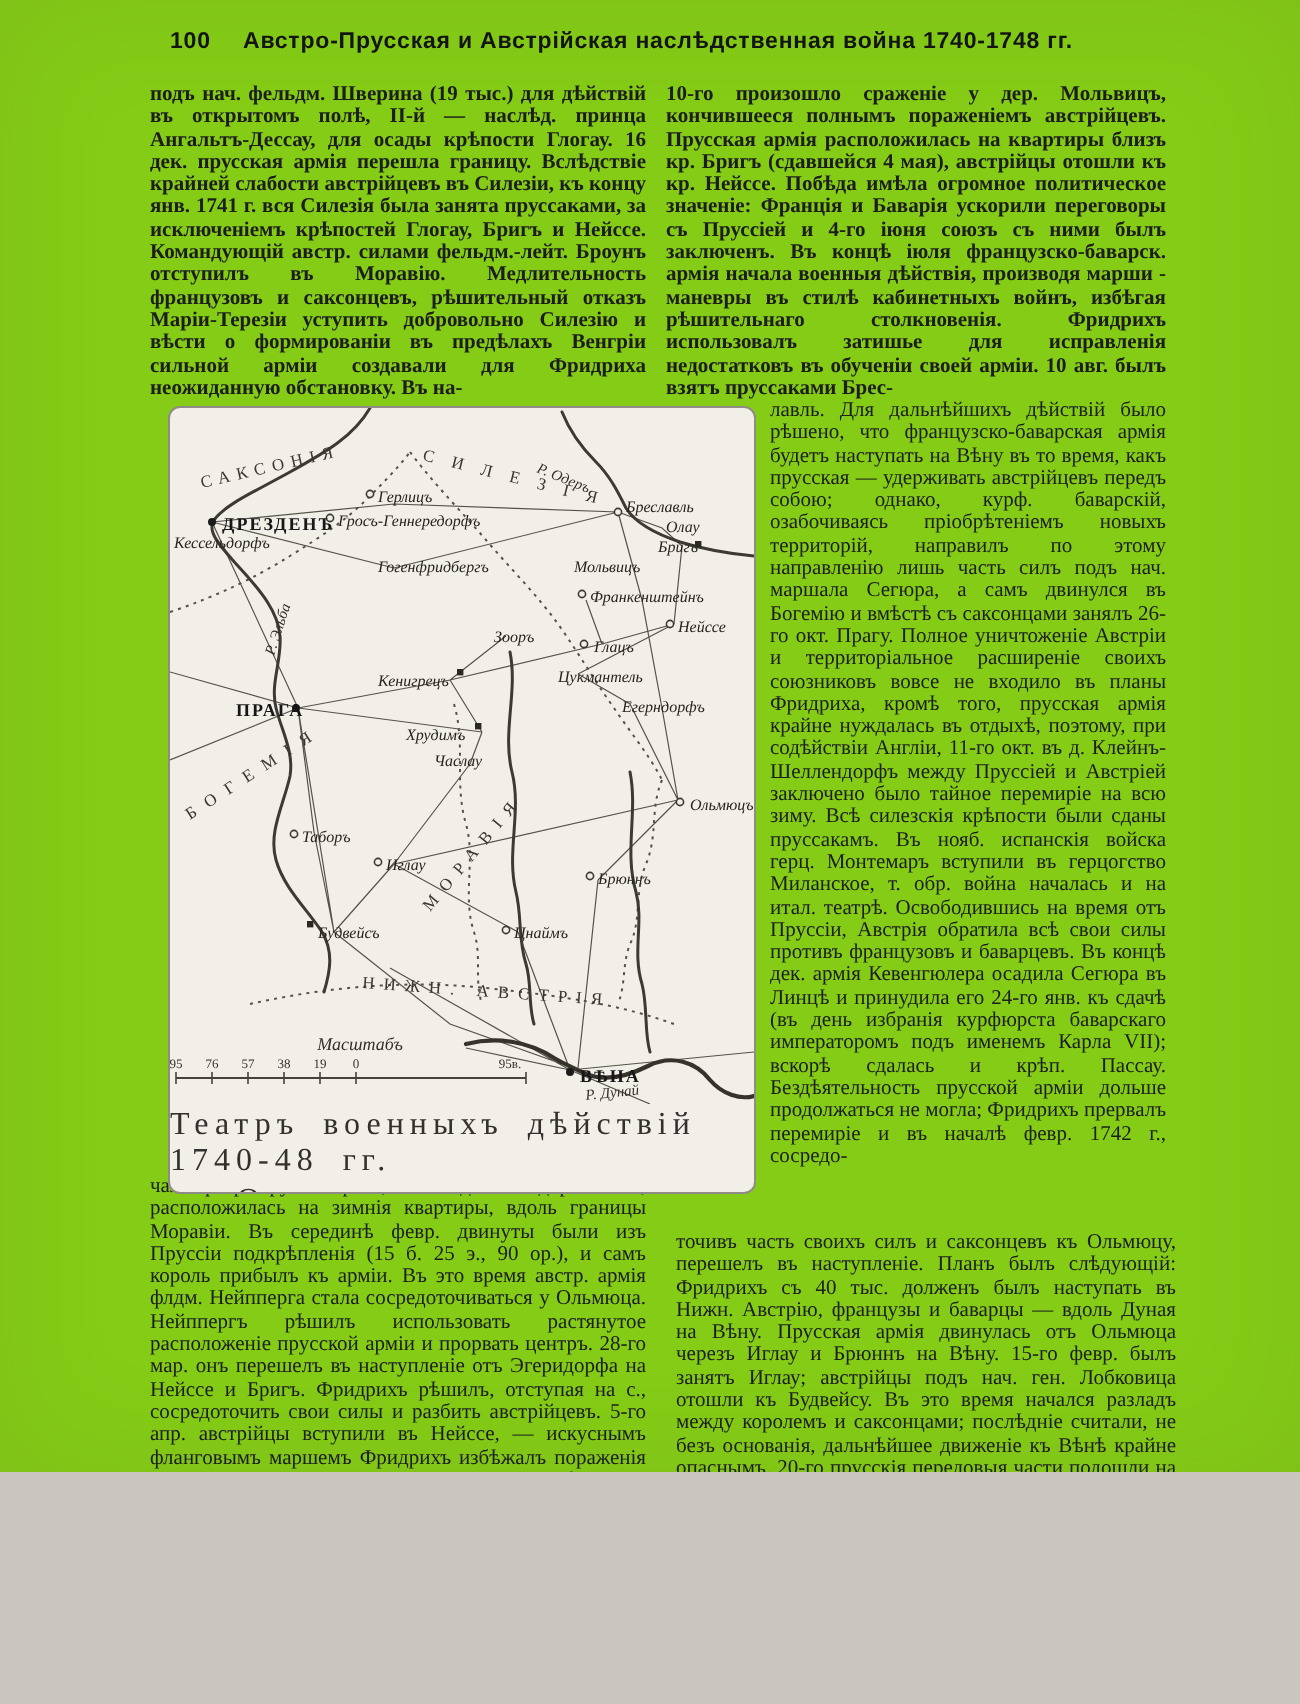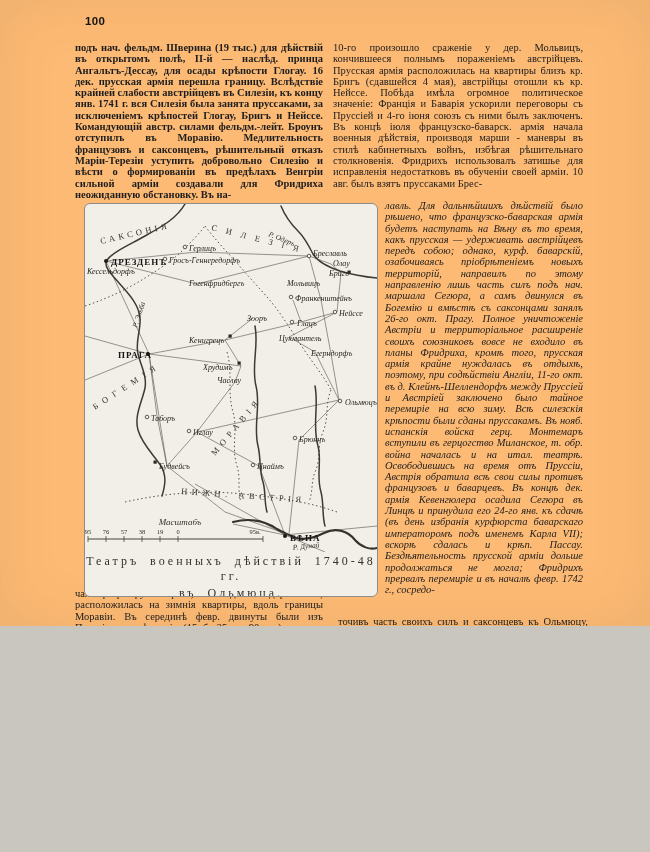--- a/index.html
+++ b/index.html
@@ -1,47 +1,47 @@
 <!DOCTYPE html>
 <html><head>
 <meta charset="utf-8">
 <style>
   html,body{margin:0;padding:0;background:#c9c6bf;}
   .page{
-    position:relative;width:650px;height:626px;margin:0 auto;
-    background:#fdba74;
+    position:relative;width:650px;height:736px;margin:0 auto;
+    background:#84cc16;
     box-shadow:inset 0 0 60px rgba(90,80,60,0.10);
     font-family:"Liberation Serif","DejaVu Serif",serif;
     color:#1c1c1c;overflow:hidden;
   }
   .runhead{
     position:absolute;top:15px;left:75px;width:508px;height:18px;
     font-family:"Liberation Sans","DejaVu Sans",sans-serif;
     font-weight:bold;font-size:11.5px;letter-spacing:.4px;color:#141414;
   }
   .pagenum{position:absolute;left:10px;top:0;}
   .headtitle{position:absolute;left:0;right:0;top:0;text-align:center;}
   .tb{
     position:absolute;font-size:10.5px;line-height:11.3px;
     text-align:justify;text-justify:inter-word;color:#1d1d1d;
   }
   .tb-left-top{left:75px;top:42px;width:248px;font-weight:bold;}
-  .tb-right-top{left:333px;top:42px;width:250px;}
-  .tb-right-mid{left:385px;top:200px;width:198px;font-style:italic;}
+  .tb-right-top{left:333px;top:42px;width:250px;font-weight:bold;}
+  .tb-right-mid{left:385px;top:200px;width:198px;}
   .tb-right-bot{left:320px;top:616px;width:250px;margin-left:18px;}
   .tb-left-bot{left:75px;top:588px;width:248px;}
   .figure{
     position:absolute;left:84px;top:203px;width:294px;height:394px;
     border:1px solid #8f8c85;border-radius:6px;overflow:hidden;
     background:#f2efe8;box-sizing:border-box;
   }
   .figure svg{display:block;}
   .figcap{
-    position:absolute;left:0;right:0;top:350px;text-align:center;
-    font-size:12px;letter-spacing:3px;word-spacing:5px;color:#33312d;
+    position:absolute;left:0;right:0;top:350px;
+    font-size:16px;letter-spacing:3px;word-spacing:5px;color:#33312d;
   }
   .figcap .l2{letter-spacing:3px;margin-top:2px;}
   
   .t-town{font:italic 8px "Liberation Serif",serif;fill:#26241f;}
   .t-cap{font:bold 9px "Liberation Serif",serif;letter-spacing:1px;fill:#161616;}
   .t-reg{font:8.5px "Liberation Serif",serif;fill:#3a382f;}
   .t-riv{font:italic 7.5px "Liberation Serif",serif;fill:#33312a;}
   .t-scale{font:italic 9px "Liberation Serif",serif;fill:#33312a;}
   .t-num{font:6.5px "Liberation Serif",serif;fill:#33312a;}
   .road{stroke:#55524a;stroke-width:.6;fill:none;}
@@ -54,20 +54,21 @@
   .scalebar{stroke:#44423a;stroke-width:1;}
   .scaletick{stroke:#44423a;stroke-width:.8;}
 </style>
 </head>
 <body>
 
 <div class="page">
 
   <div class="runhead">
     <span class="pagenum">100</span>
+    <span class="headtitle">Австро-Прусская и Австрійская наслѣдственная война 1740-1748 гг.</span>
   </div>
 
   <div class="tb tb-left-top">подъ нач. фельдм. Шверина (19 тыс.) для дѣйствій въ открытомъ полѣ, II-й — наслѣд. принца Ангальтъ-Дессау, для осады крѣпости Глогау. 16 дек. прусская армія перешла границу. Вслѣдствіе крайней слабости австрійцевъ въ Силезіи, къ концу янв. 1741 г. вся Силезія была занята пруссаками, за исключеніемъ крѣпостей Глогау, Бригъ и Нейссе. Командующій австр. силами фельдм.-лейт. Броунъ отступилъ въ Моравію. Медлительность французовъ и саксонцевъ, рѣшительный отказъ Маріи-Терезіи уступить добровольно Силезію и вѣсти о формированіи въ предѣлахъ Венгріи сильной арміи создавали для Фридриха неожиданную обстановку. Въ на-</div>
   <div class="tb tb-right-top">10-го произошло сраженіе у дер. Мольвицъ, кончившееся полнымъ пораженіемъ австрійцевъ. Прусская армія расположилась на квартиры близъ кр. Бригъ (сдавшейся 4 мая), австрійцы отошли къ кр. Нейссе. Побѣда имѣла огромное политическое значеніе: Франція и Баварія ускорили переговоры съ Пруссіей и 4-го іюня союзъ съ ними былъ заключенъ. Въ концѣ іюля французско-баварск. армія начала военныя дѣйствія, производя марши - маневры въ стилѣ кабинетныхъ войнъ, избѣгая рѣшительнаго столкновенія. Фридрихъ использовалъ затишье для исправленія недостатковъ въ обученіи своей арміи. 10 авг. былъ взятъ пруссаками Брес-</div>
   <div class="tb tb-right-mid">лавль. Для дальнѣйшихъ дѣйствій было рѣшено, что французско-баварская армія будетъ наступать на Вѣну въ то время, какъ прусская — удерживать австрійцевъ передъ собою; однако, курф. баварскій, озабочиваясь пріобрѣтеніемъ новыхъ территорій, направилъ по этому направленію лишь часть силъ подъ нач. маршала Сегюра, а самъ двинулся въ Богемію и вмѣстѣ съ саксонцами занялъ 26-го окт. Прагу. Полное уничтоженіе Австріи и территоріальное расширеніе своихъ союзниковъ вовсе не входило въ планы Фридриха, кромѣ того, прусская армія крайне нуждалась въ отдыхѣ, поэтому, при содѣйствіи Англіи, 11-го окт. въ д. Клейнъ-Шеллендорфъ между Пруссіей и Австріей заключено было тайное перемиріе на всю зиму. Всѣ силезскія крѣпости были сданы пруссакамъ. Въ нояб. испанскія войска герц. Монтемаръ вступили въ герцогство Миланское, т. обр. война началась и на итал. театрѣ. Освободившись на время отъ Пруссіи, Австрія обратила всѣ свои силы противъ французовъ и баварцевъ. Въ концѣ дек. армія Кевенгюлера осадила Сегюра въ Линцѣ и принудила его 24-го янв. къ сдачѣ (въ день избранія курфюрста баварскаго императоромъ подъ именемъ Карла VII); вскорѣ сдалась и крѣп. Пассау. Бездѣятельность прусской арміи дольше продолжаться не могла; Фридрихъ прервалъ перемиріе и въ началѣ февр. 1742 г., сосредо-</div>
   <div class="tb tb-right-bot">точивъ часть своихъ силъ и саксонцевъ къ Ольмюцу, перешелъ въ наступленіе. Планъ былъ слѣдующій: Фридрихъ съ 40 тыс. долженъ былъ наступать въ Нижн. Австрію, французы и баварцы — вдоль Дуная на Вѣну. Прусская армія двинулась отъ Ольмюца черезъ Иглау и Брюннъ на Вѣну. 15-го февр. былъ занятъ Иглау; австрійцы подъ нач. ген. Лобковица отошли къ Будвейсу. Въ это время начался разладъ между королемъ и саксонцами; послѣдніе считали, не безъ основанія, дальнѣйшее движеніе къ Вѣнѣ крайне опаснымъ. 20-го прусскія передовыя части подошли на одинъ переходъ къ Вѣнѣ, армія занимала фронтъ Иглау-Цнаймъ-Никольсбургъ. Выдвинутое положеніе становилось опаснымъ: въ Венгріи собиралась армія, Кевенгюллеръ подходилъ къ Кремсу.</div>
   <div class="tb tb-left-bot">чалѣ февр. прусск. армія, въ ожиданіи подкрѣпленій, расположилась на зимнія квартиры, вдоль границы Моравіи. Въ серединѣ февр. двинуты были изъ Пруссіи подкрѣпленія (15 б. 25 э., 90 ор.), и самъ король прибылъ къ арміи. Въ это время австр. армія флдм. Нейпперга стала сосредоточиваться у Ольмюца. Нейппергъ рѣшилъ использовать растянутое расположеніе прусской арміи и прорвать центръ. 28-го мар. онъ перешелъ въ наступленіе отъ Эгеридорфа на Нейссе и Бригъ. Фридрихъ рѣшилъ, отступая на с., сосредоточить свои силы и разбить австрійцевъ. 5-го апр. австрійцы вступили въ Нейссе, — искуснымъ фланговымъ маршемъ Фридрихъ избѣжалъ пораженія по частямъ и къ 9-му сосредоточилъ у Олау большую часть своихъ силъ.</div>
 
   <div class="figure">
     <svg width="292" height="348" viewBox="0 0 292 348">

